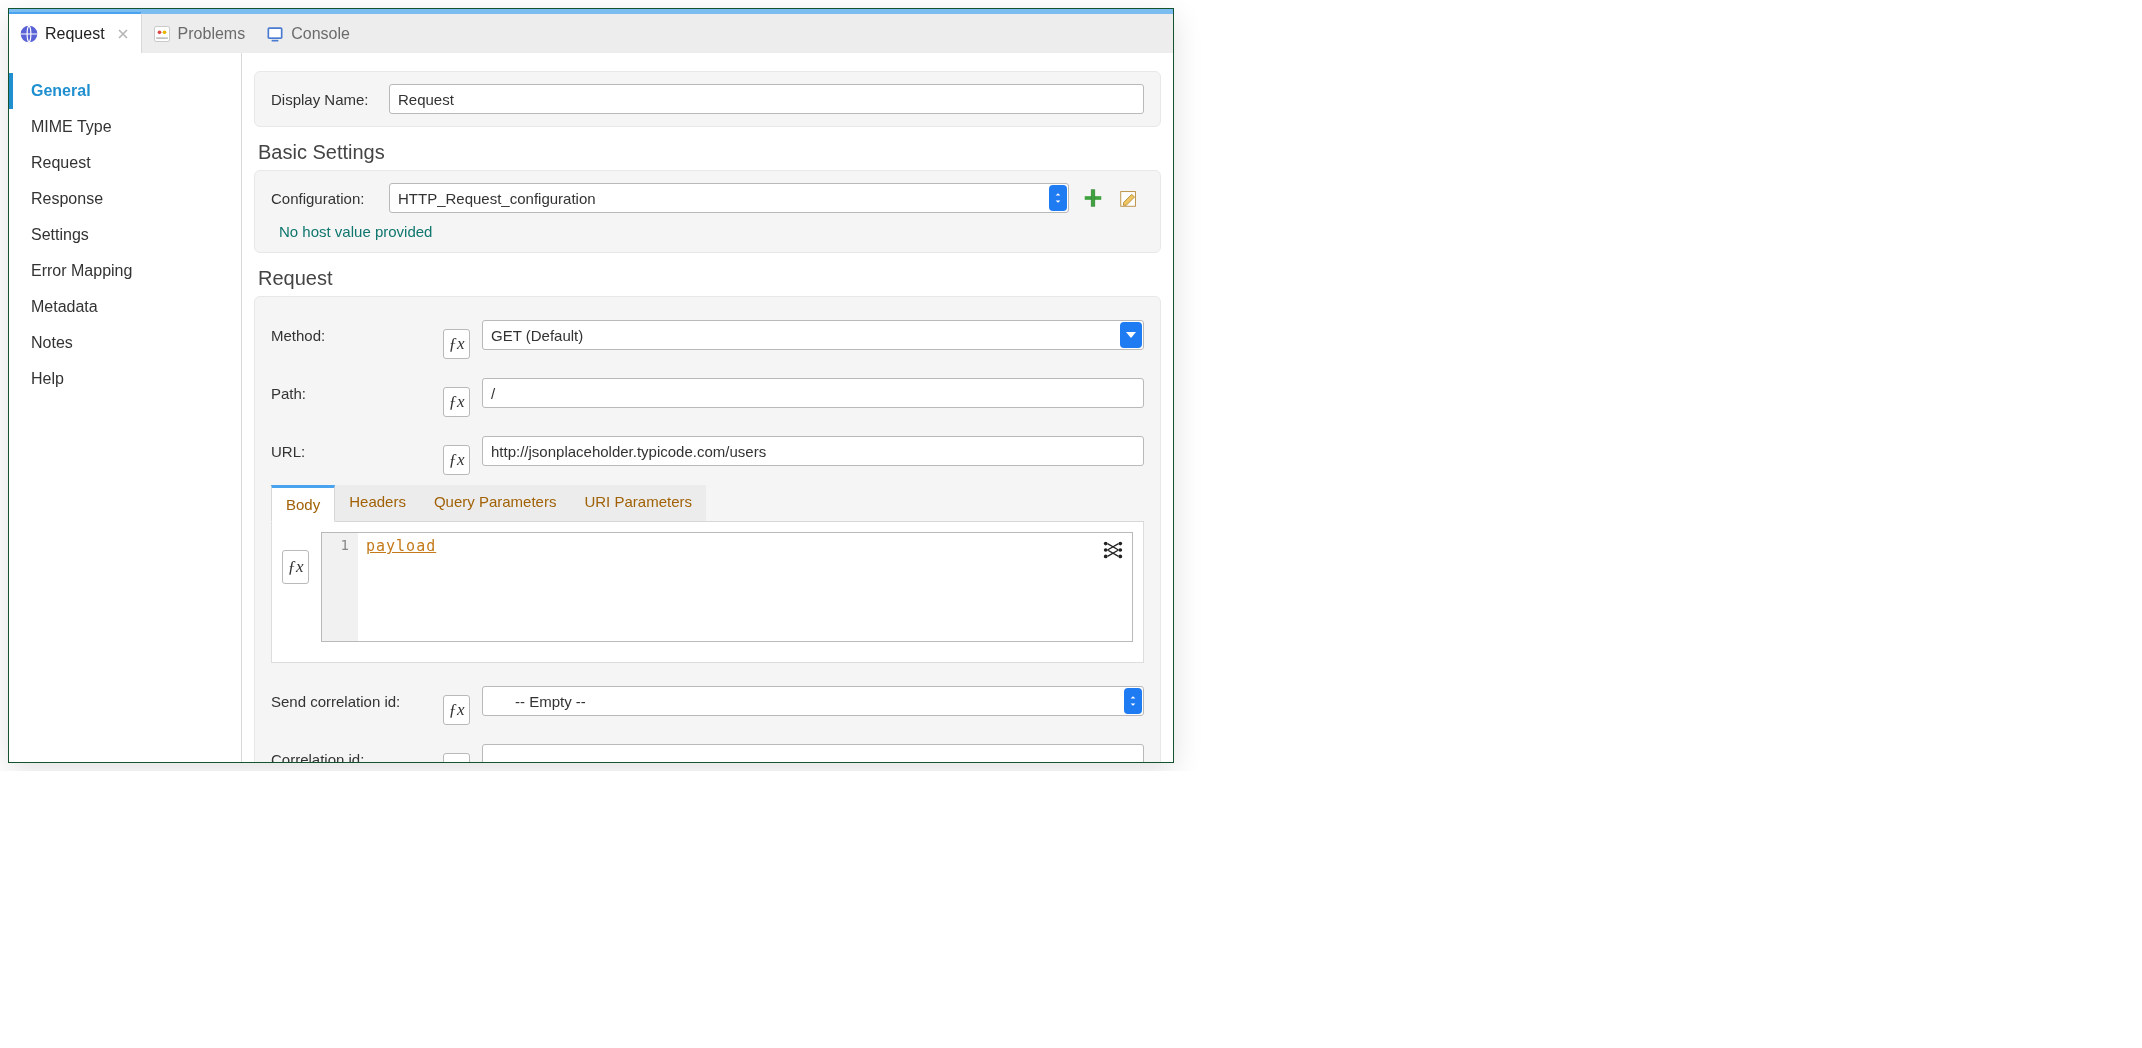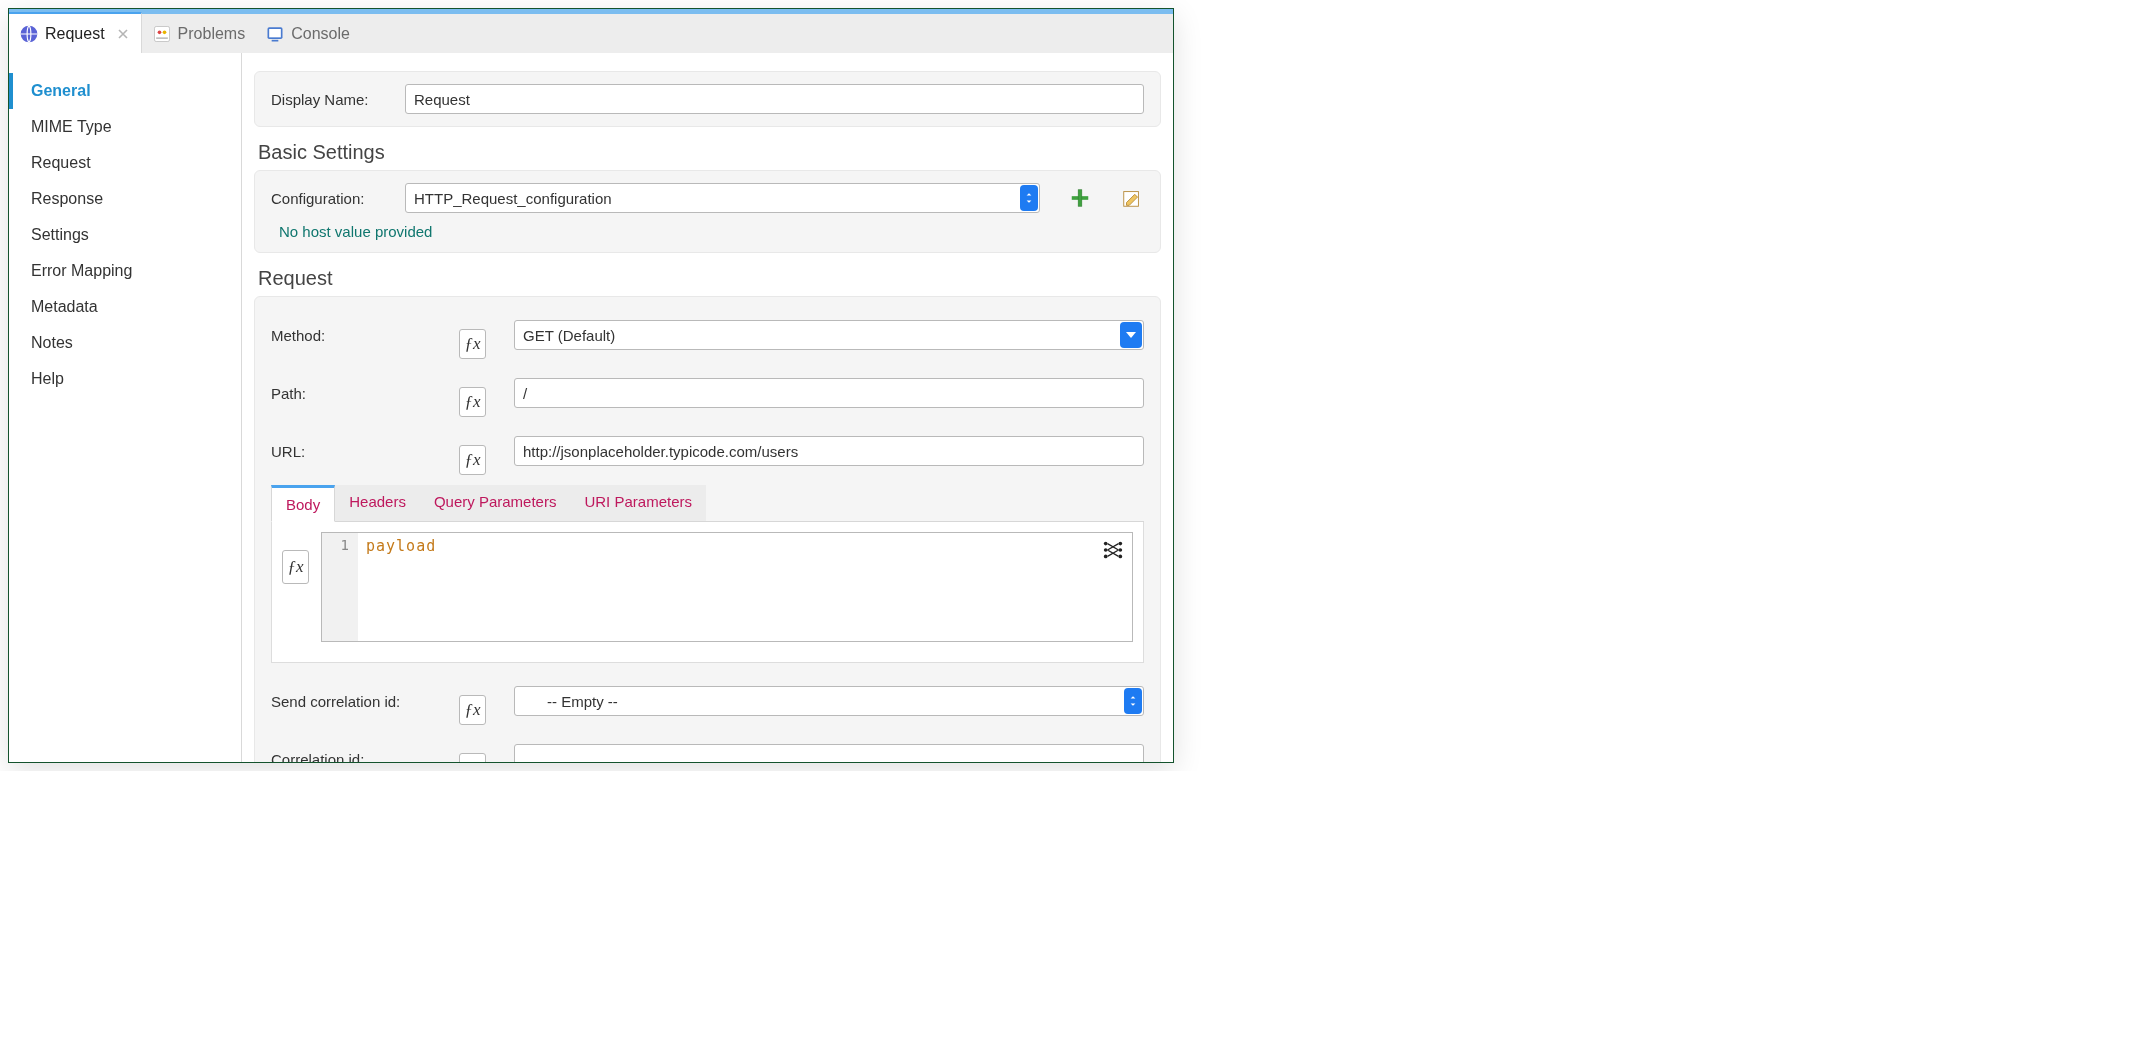--- a/index.html
+++ b/index.html
@@ -82,21 +82,21 @@
   .panel {
     background: #f5f5f5;
     border: 1px solid #e8e8e8;
     border-radius: 6px;
     padding: 12px 16px;
     margin-bottom: 14px;
   }
   .row {
     display: flex;
     align-items: center;
-    gap: 28px;
+    gap: 12px;
     margin-bottom: 10px;
   }
   .row:last-child { margin-bottom: 0; }
   .panel-label {
     color: #333;
   }
   .section-head {
     font-size: 20px;
     color: #444;
     margin-bottom: 6px;
@@ -167,21 +167,21 @@
   
   .subtabs {
     display: flex;
     border-bottom: 1px solid #d7d7d7;
     margin-top: 6px;
     margin-bottom: 0;
   }
   .subtab {
     padding: 8px 14px;
     background: #ececec;
-    color: #be185d;
+    color: #a16207;
     cursor: pointer;
     font-size: 15px;
   }
   .subtab.active {
     background: #fff;
     border: 1px solid #d7d7d7;
     border-bottom: 1px solid #fff;
     margin-bottom: -1px;
     border-top: 3px solid #4aa3ee;
   }
@@ -212,20 +212,21 @@
     color:#888;
     letter-spacing: 1px;
   }
   .code {
     flex:1;
     padding: 4px 8px;
     font-family: Menlo, Consolas, monospace;
     font-size: 15px;
     color:#c47a1a;
     letter-spacing: 1px;
+    text-decoration: underline;
   }
   .map-icon {
     position:absolute;
     right:8px; top:6px;
     width:22px;height:22px;
   }
 </style>
 </head>
 <body>
 

